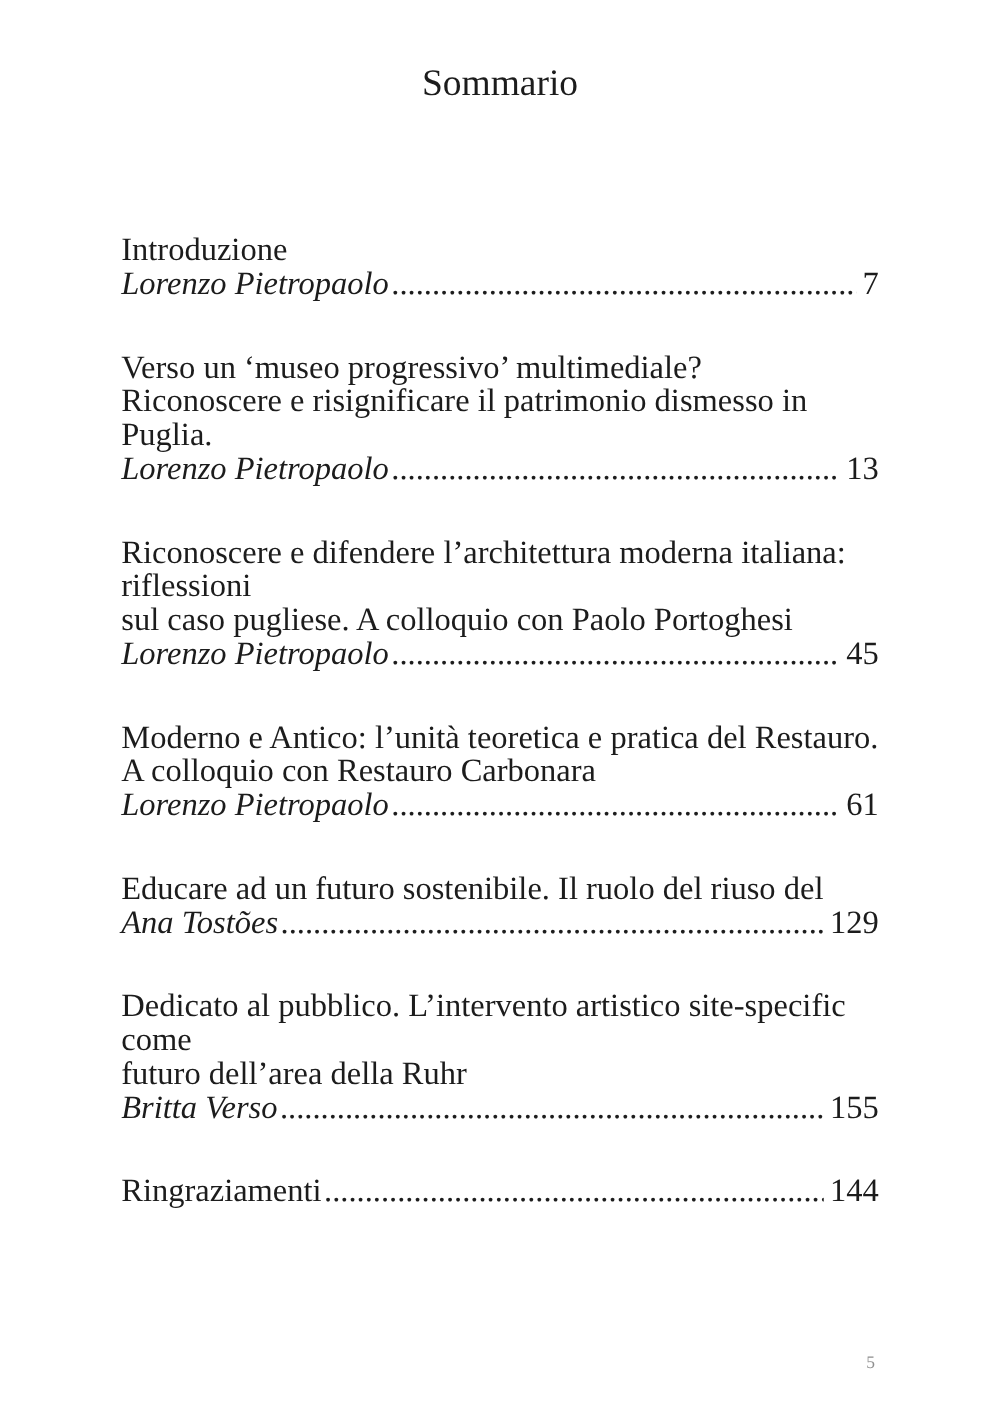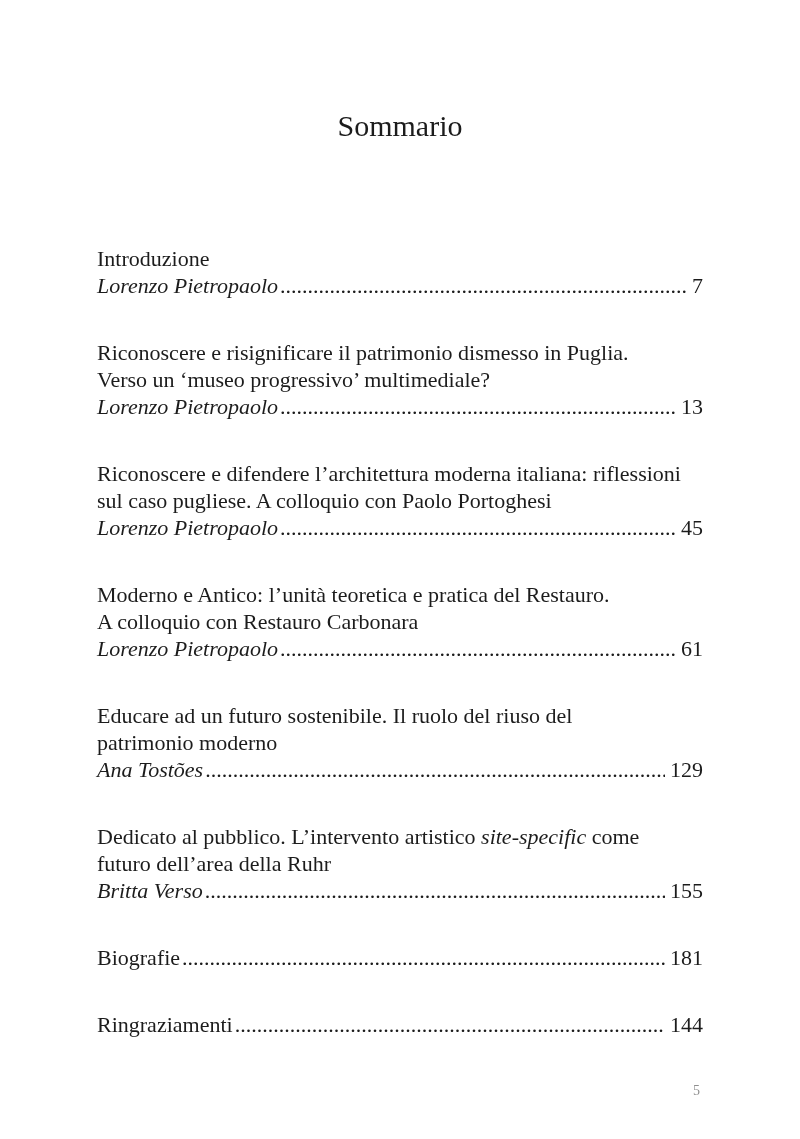--- a/index.html
+++ b/index.html
@@ -14,47 +14,46 @@
     color: #1c1c1c;
     position: relative;
     overflow: hidden;
   }
   .content {
     margin-left: 97px;
     width: 606px;
   }
   .doc-title {
     margin: 0;
-    padding-top: 108px;
+    padding-top: 49px;
     font-size: 30px;
     line-height: 36px;
     font-weight: 400;
     text-align: center;
   }
   .toc {
     margin-top: 101px;
   }
   .toc-entry {
-    font-size: 22px;
+    font-size: 26px;
     line-height: 27px;
     margin-bottom: 40px;
   }
   .title-line { }
   .toc-row {
     display: flex;
   }
   .author {
     font-style: italic;
     white-space: nowrap;
   }
   .label {
     white-space: nowrap;
   }
   .italic {
-    font-style: italic;
   }
   .leader {
     flex: 1;
     overflow: hidden;
     white-space: nowrap;
     padding-left: 2px;
   }
   .leader::after {
     content: "........................................................................................................................................................................................";
   }
@@ -83,22 +82,22 @@
     <section class="toc-entry">
       <div class="title-line">Introduzione</div>
       <div class="toc-row">
         <span class="author">Lorenzo Pietropaolo</span>
         <span class="leader"></span>
         <span class="pageno">7</span>
       </div>
     </section>
 
     <section class="toc-entry">
+      <div class="title-line">Verso un ‘museo progressivo’ multimediale?</div>
       <div class="title-line">Riconoscere e risignificare il patrimonio dismesso in Puglia.</div>
-      <div class="title-line">Verso un ‘museo progressivo’ multimediale?</div>
       <div class="toc-row">
         <span class="author">Lorenzo Pietropaolo</span>
         <span class="leader"></span>
         <span class="pageno">13</span>
       </div>
     </section>
 
     <section class="toc-entry">
       <div class="title-line">Riconoscere e difendere l’architettura moderna italiana: riflessioni</div>
       <div class="title-line">sul caso pugliese. A colloquio con Paolo Portoghesi</div>
@@ -114,45 +113,37 @@
       <div class="title-line">A colloquio con Restauro Carbonara</div>
       <div class="toc-row">
         <span class="author">Lorenzo Pietropaolo</span>
         <span class="leader"></span>
         <span class="pageno">61</span>
       </div>
     </section>
 
     <section class="toc-entry">
       <div class="title-line">Educare ad un futuro sostenibile. Il ruolo del riuso del</div>
-      <div class="title-line">patrimonio moderno</div>
       <div class="toc-row">
         <span class="author">Ana Tostões</span>
         <span class="leader"></span>
         <span class="pageno">129</span>
       </div>
     </section>
 
     <section class="toc-entry">
       <div class="title-line"><span>Dedicato al pubblico. L’intervento artistico </span><span class="italic">site-specific</span><span> come</span></div>
       <div class="title-line">futuro dell’area della Ruhr</div>
       <div class="toc-row">
         <span class="author">Britta Verso</span>
         <span class="leader"></span>
         <span class="pageno">155</span>
       </div>
     </section>
 
-    <section class="toc-entry">
-      <div class="toc-row">
-        <span class="label">Biografie</span>
-        <span class="leader"></span>
-        <span class="pageno">181</span>
-      </div>
-    </section>
 
     <section class="toc-entry">
       <div class="toc-row">
         <span class="label">Ringraziamenti</span>
         <span class="leader"></span>
         <span class="pageno">144</span>
       </div>
     </section>
 
   </div>

